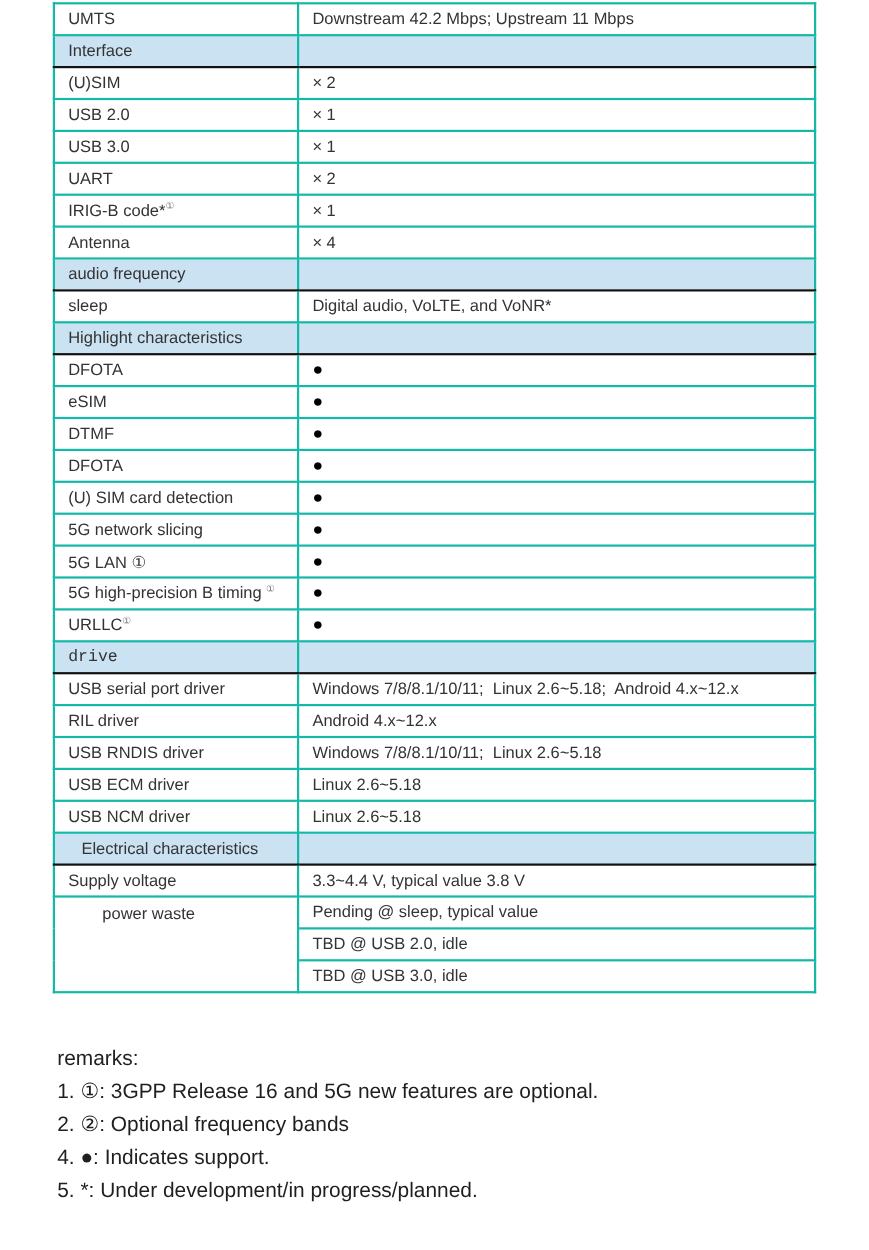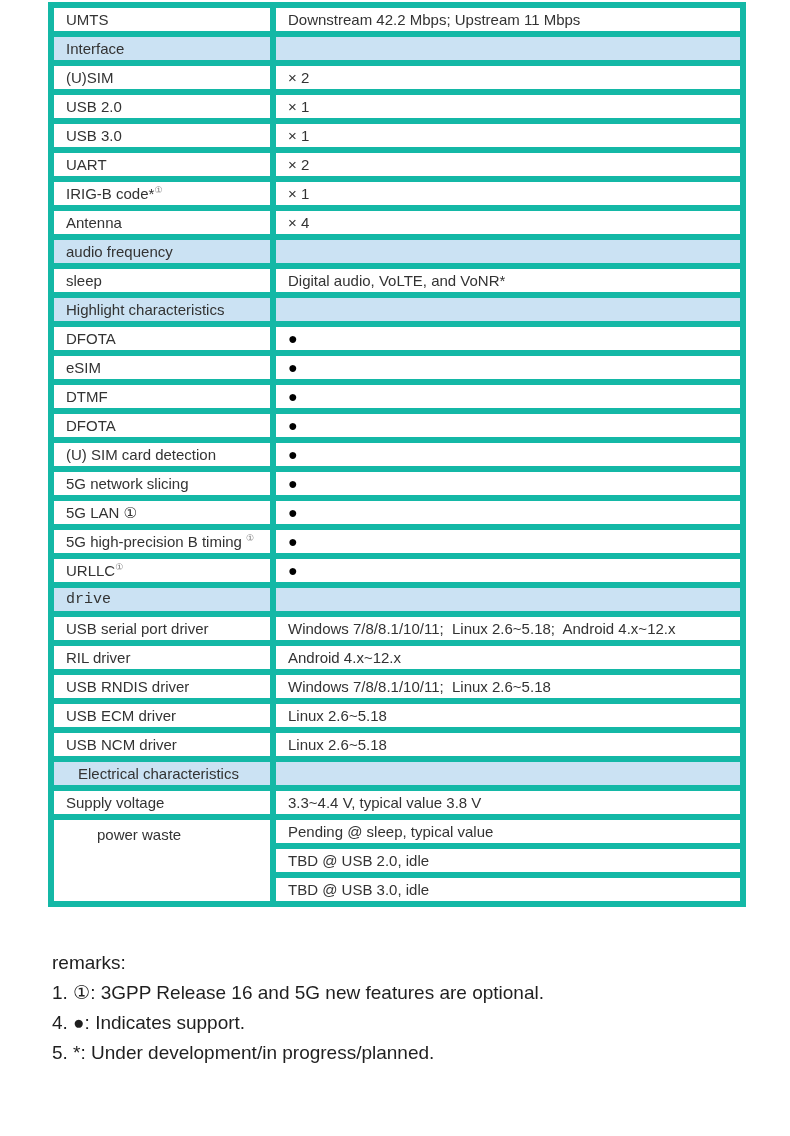--- a/index.html
+++ b/index.html
@@ -19,21 +19,21 @@
     position: absolute;
     left: 48px;
     top: 2px;
     width: 692px;
     border-collapse: collapse;
     table-layout: fixed;
   }
   col.col-term  { width: 222px; }
   col.col-value { width: 470px; }
   td {
-    border: 6px solid #14b8a6;
+    border: 2px solid #14b8a6;
     height: 29px;
     padding: 0 8px 0 12px;
     font-size: 15px;
     color: #333333;
     vertical-align: middle;
     overflow: hidden;
     white-space: pre-wrap;
   }
   tr.section-row td {
     border-top: 2px solid #111111;
@@ -200,17 +200,18 @@
         </tr>
         <tr>
           <td class="value">TBD @ USB 3.0, idle</td>
         </tr>
       </tbody>
   </table>
 
   <div class="remarks">
     <div class="line">remarks:</div>
     <div class="line">1. ①: 3GPP Release 16 and 5G new features are optional.</div>
+    <div class="line">2. ②: Optional frequency bands</div>
     <div class="line">4. ●: Indicates support.</div>
     <div class="line">5. *: Under development/in progress/planned.</div>
   </div>
 
 </div>
 
 </body></html>

